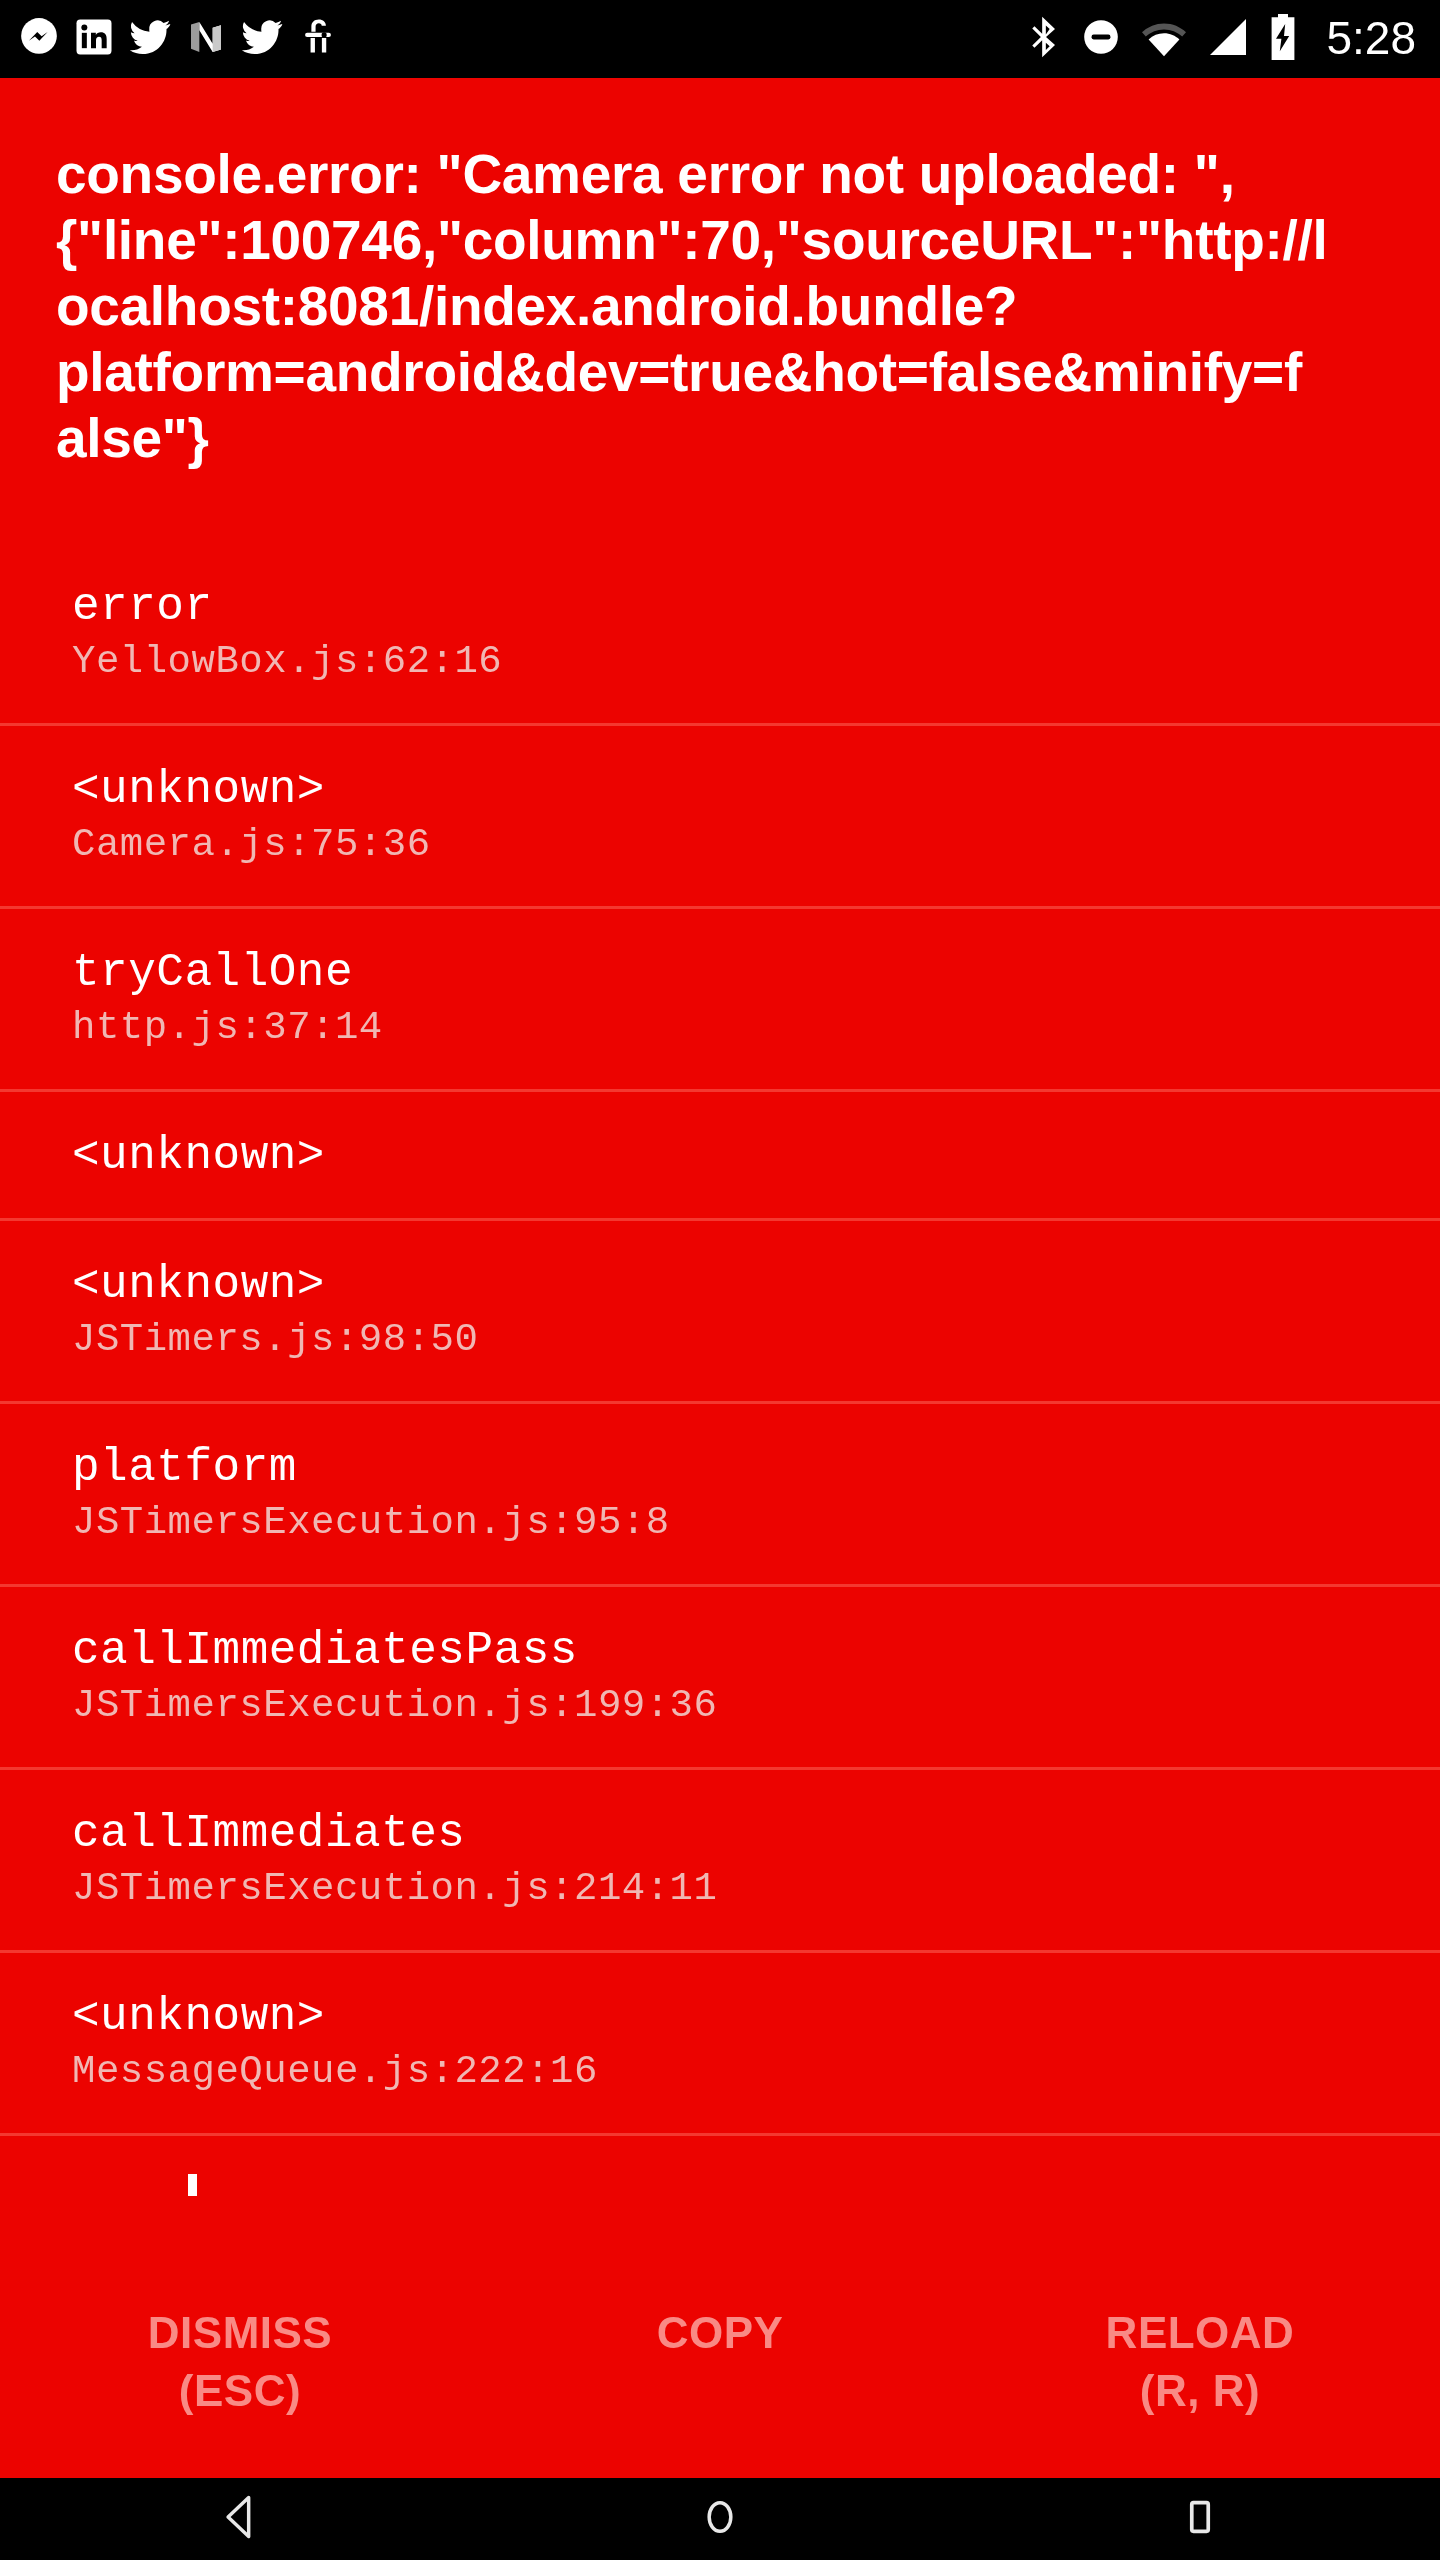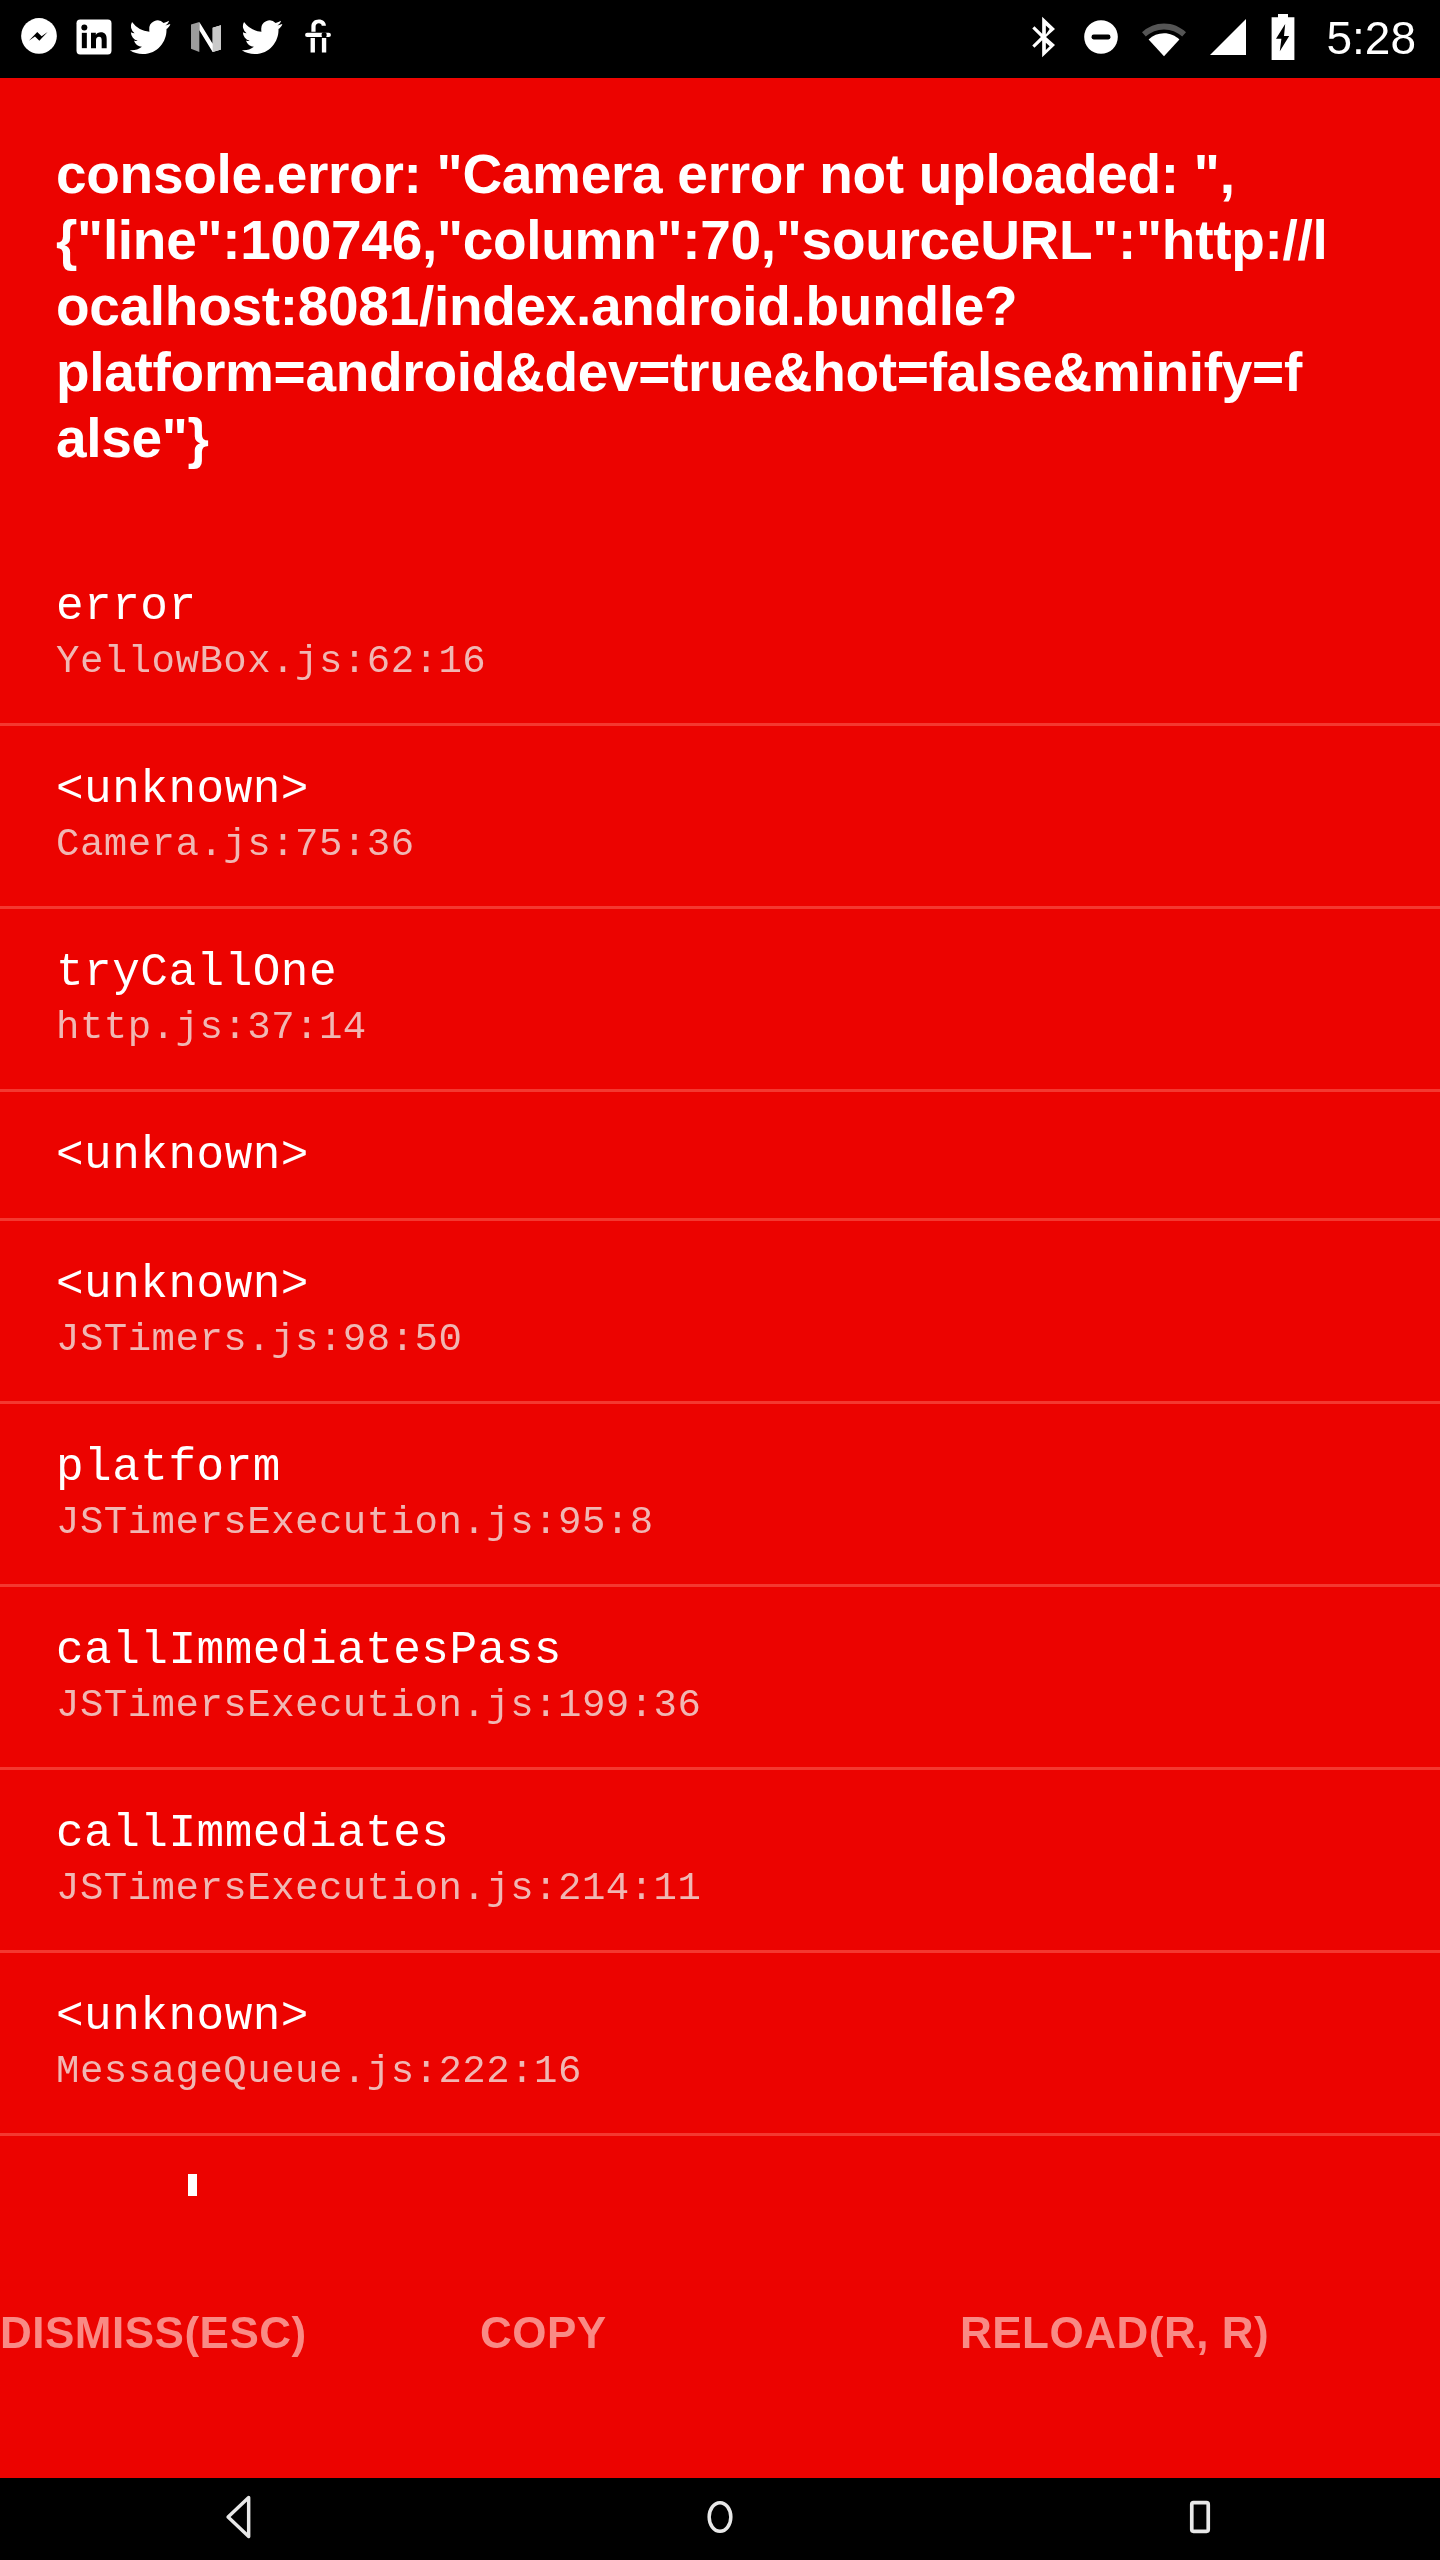--- a/index.html
+++ b/index.html
@@ -41,21 +41,21 @@
     letter-spacing:-0.3px;
     padding:63px 110px 0 56px;
     word-break:break-word;
     white-space:pre-wrap;
   }
 
   .stack{ margin-top:72px; }
 
   .frame{
     position:relative;
-    padding:36px 56px 34px 56px;
+    padding:36px 56px 34px 72px;
     border-top:3px solid #F43830;
   }
   .frame:first-child{ border-top:none; }
   .frame-fn{
     color:#ffffff;
     font-family:"Liberation Mono","DejaVu Sans Mono",monospace;
     font-size:46px; line-height:56px; font-weight:400;
     letter-spacing:0.5px;
     white-space:pre;
   }
@@ -79,21 +79,21 @@
     width:9px; height:22px; background:#ffffff;
   }
 
   
   .actions{
     position:absolute; left:0; bottom:0; width:1440px; height:178px;
     display:flex; align-items:flex-start;
   }
   .action-btn{
     flex:1 1 0;
-    display:flex; flex-direction:row; align-items:center; justify-content:flex-start;
+    display:flex; flex-direction:column; align-items:center; justify-content:flex-start;
     color:#F98A85;
     font-family:"Liberation Sans Narrow","Liberation Sans",sans-serif;
     font-weight:700;
     font-size:44px;
     line-height:58px;
     letter-spacing:0.5px;
     background:transparent; border:none; cursor:pointer;
     padding-top:4px;
   }
   .action-btn .sub{ display:block; }

